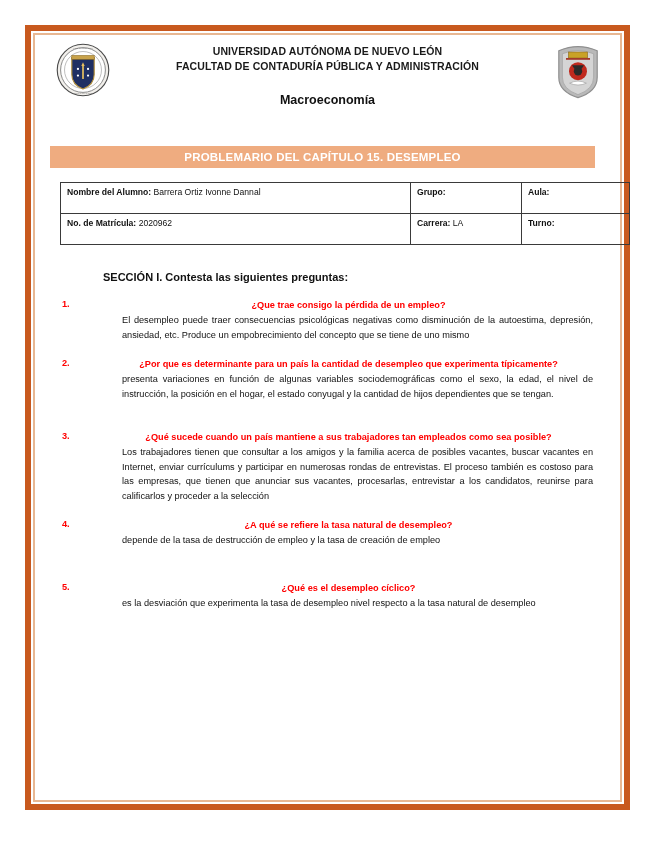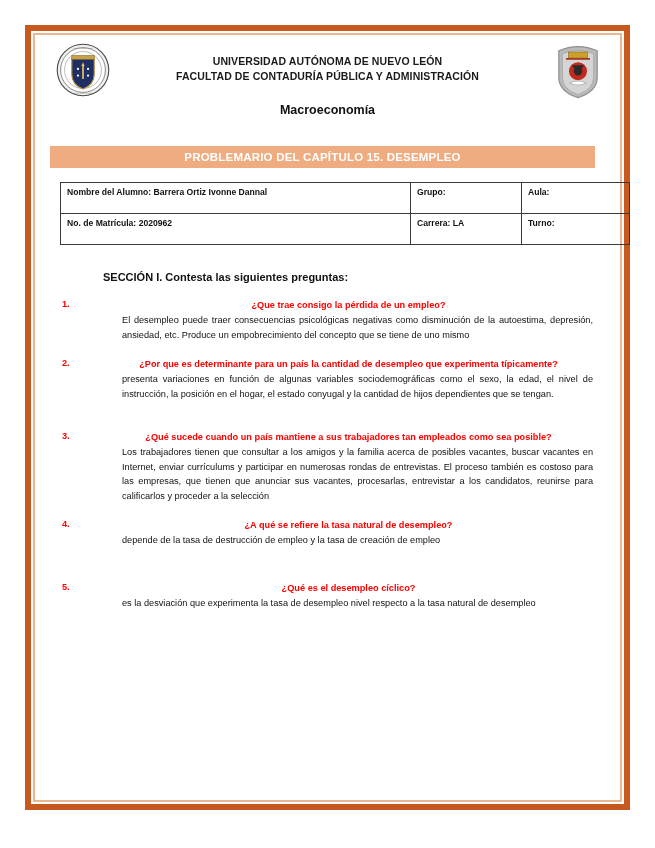--- a/index.html
+++ b/index.html
@@ -65,21 +65,21 @@
     position: absolute;
     right: 12px;
     top: 4px;
     width: 50px;
     height: 60px;
   }
   .header-titles {
     position: absolute;
     left: 80px;
     right: 80px;
-    top: 18px;
+    top: 8px;
     text-align: center;
   }
   .uni-line {
     font-size: 10.5px;
     font-weight: bold;
     color: #1a1a1a;
     letter-spacing: 0.1px;
     line-height: 15px;
   }
   .course-title {
@@ -117,21 +117,21 @@
     padding: 4px 5px 4px 6px;
     height: 22px;
     vertical-align: top;
     white-space: nowrap;
     overflow: hidden;
   }
   .col-name  { width: 338px; }
   .col-group { width: 99px; }
   .col-room  { width: 96px; }
   .fieldval {
-    font-weight: bold;
+    font-weight: normal;
   }
 
   
   .section-head {
     margin: 26px 0 0 63px;
     font-size: 11px;
     font-weight: bold;
     color: #111111;
   }
   .qlist {

